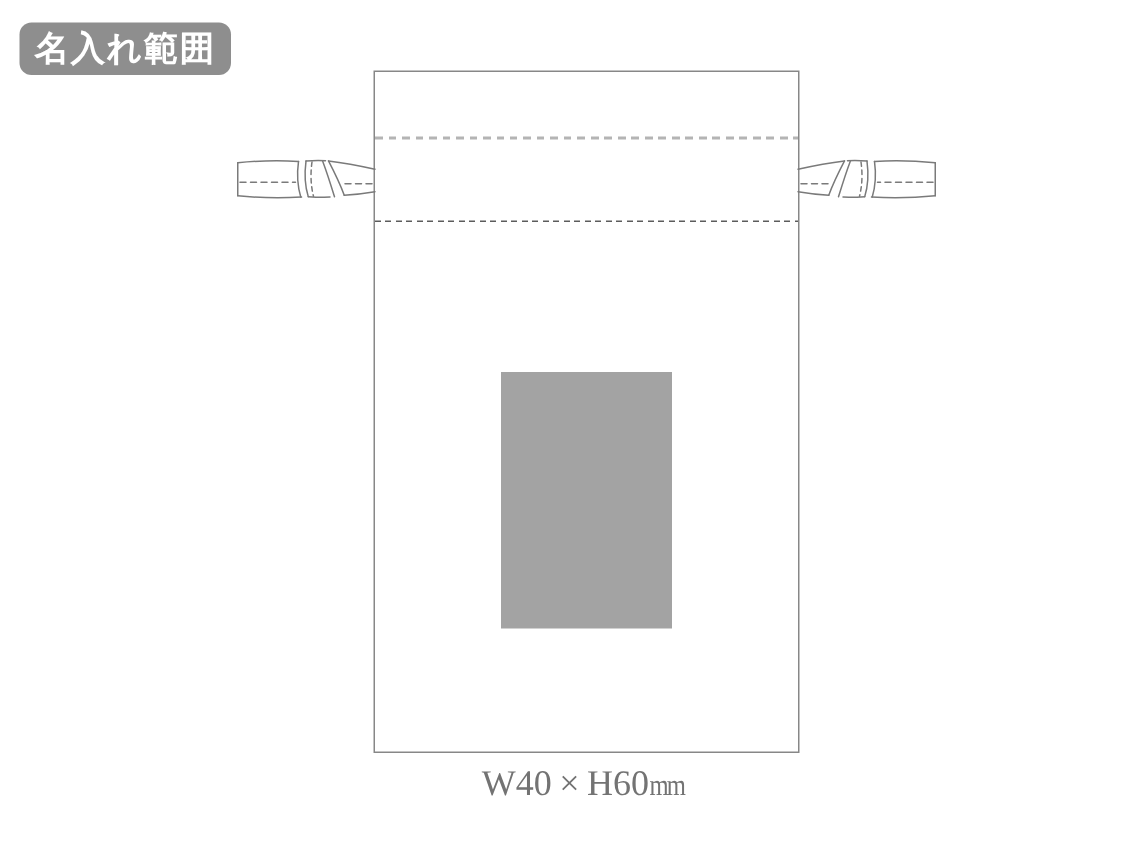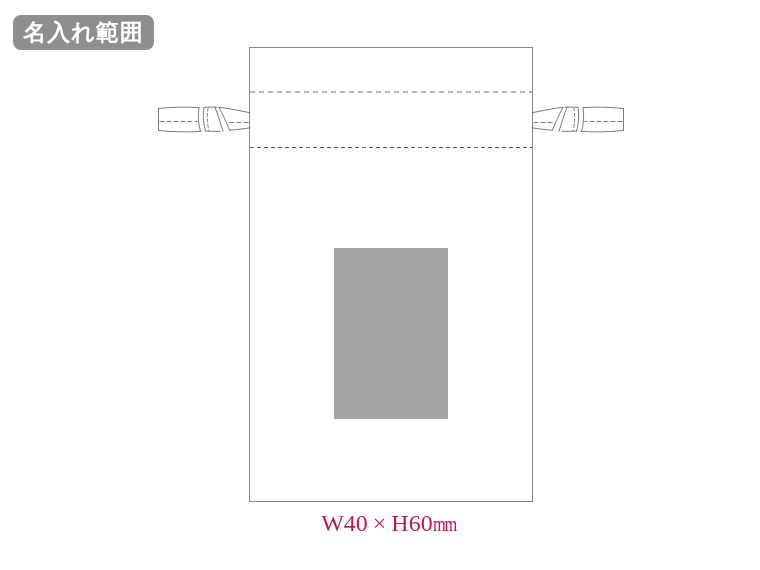--- a/index.html
+++ b/index.html
@@ -32,21 +32,21 @@
   .tie{position:absolute;top:104px;width:94px;height:30px;}
   .tie.left{left:157px;}
   .tie.right{left:531px;}
   .tie path{fill:none;stroke:#7a7a7a;stroke-width:1;stroke-linecap:round;}
   .tie path.cdash{stroke-dasharray:4 3;}
   .tie path.vdash{stroke-dasharray:3 2.5;}
   
   .dim{
     position:absolute;left:249px;top:510px;width:284px;text-align:center;
     font-family:"Liberation Serif","DejaVu Serif",serif;
-    color:#be185d;font-size:24px;white-space:nowrap;word-spacing:-1px;
+    color:#737373;font-size:24px;white-space:nowrap;word-spacing:-1px;
   }
   .dim .unit{
     display:inline-block;font-size:20px;letter-spacing:-1.5px;
     transform:scaleX(0.82);transform-origin:left bottom;
   }
 </style>
 </head>
 <body>
 
 <div class="stage">

